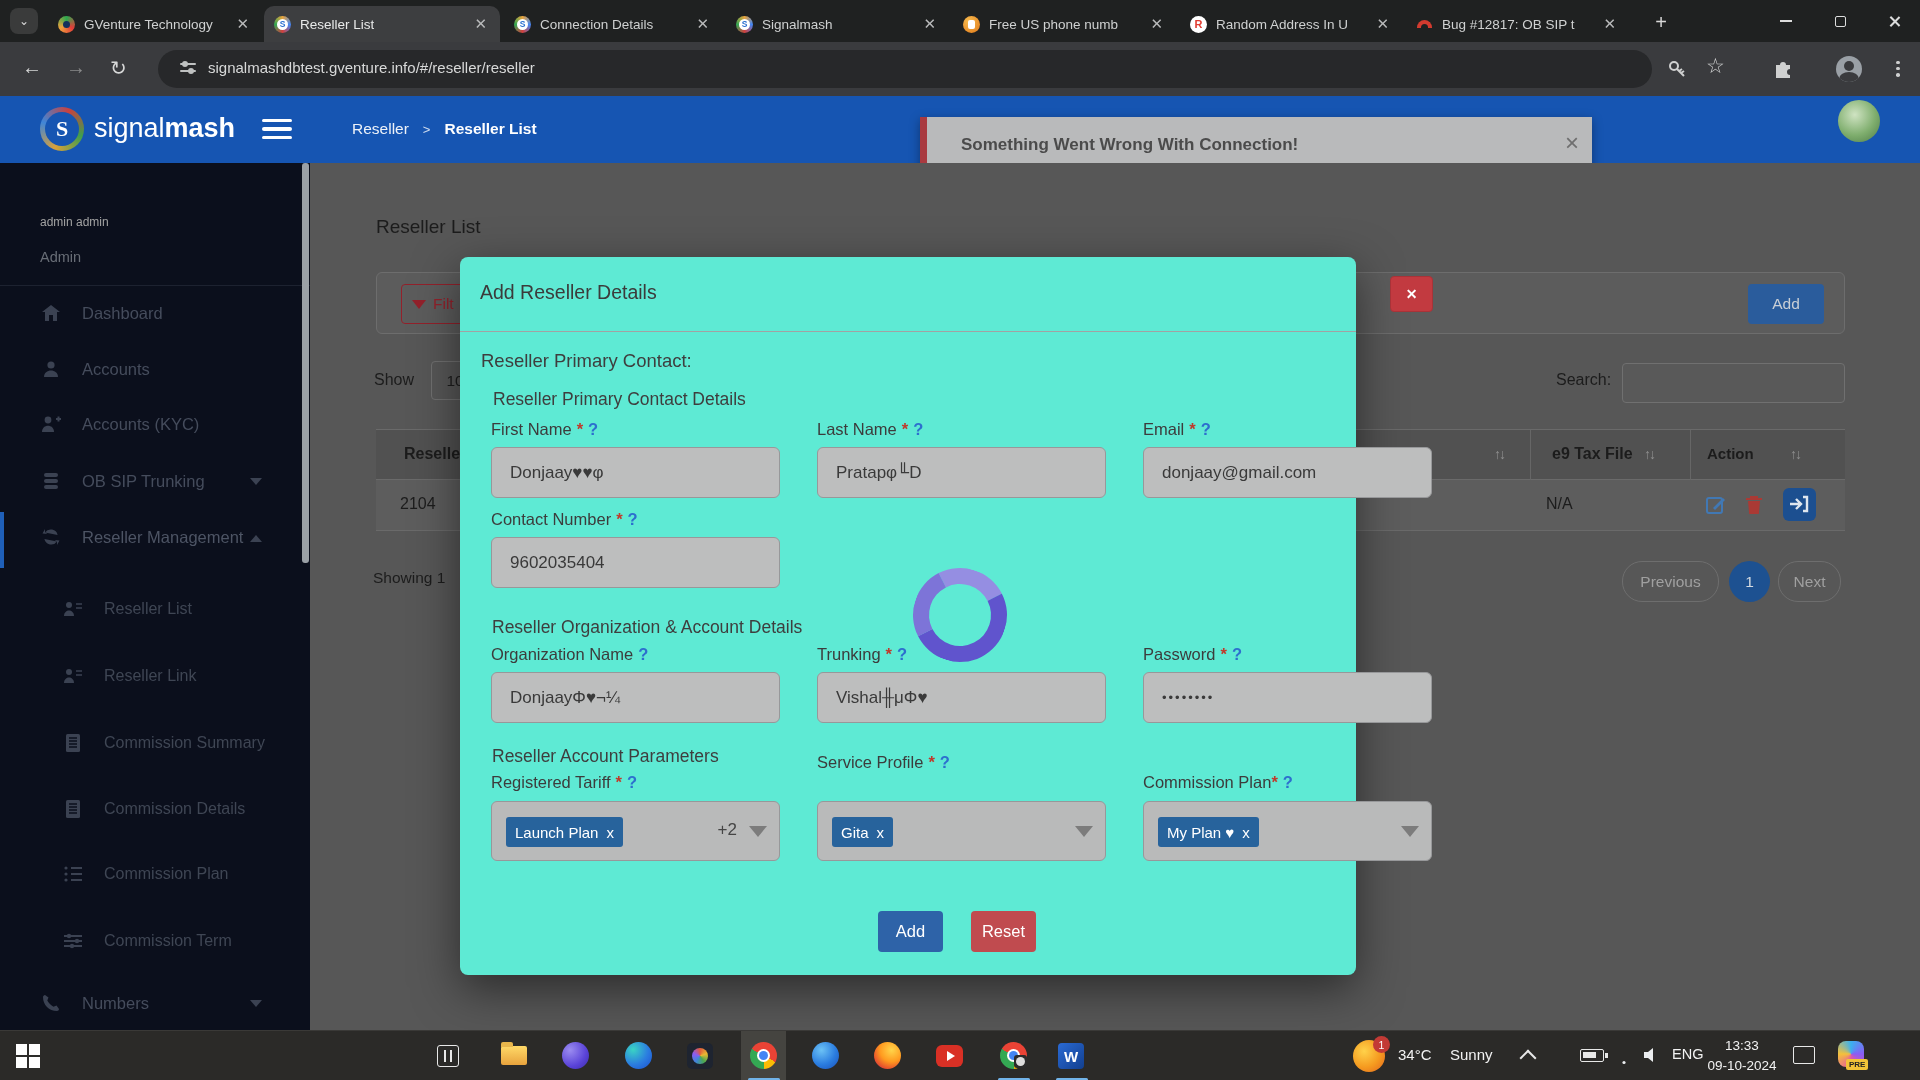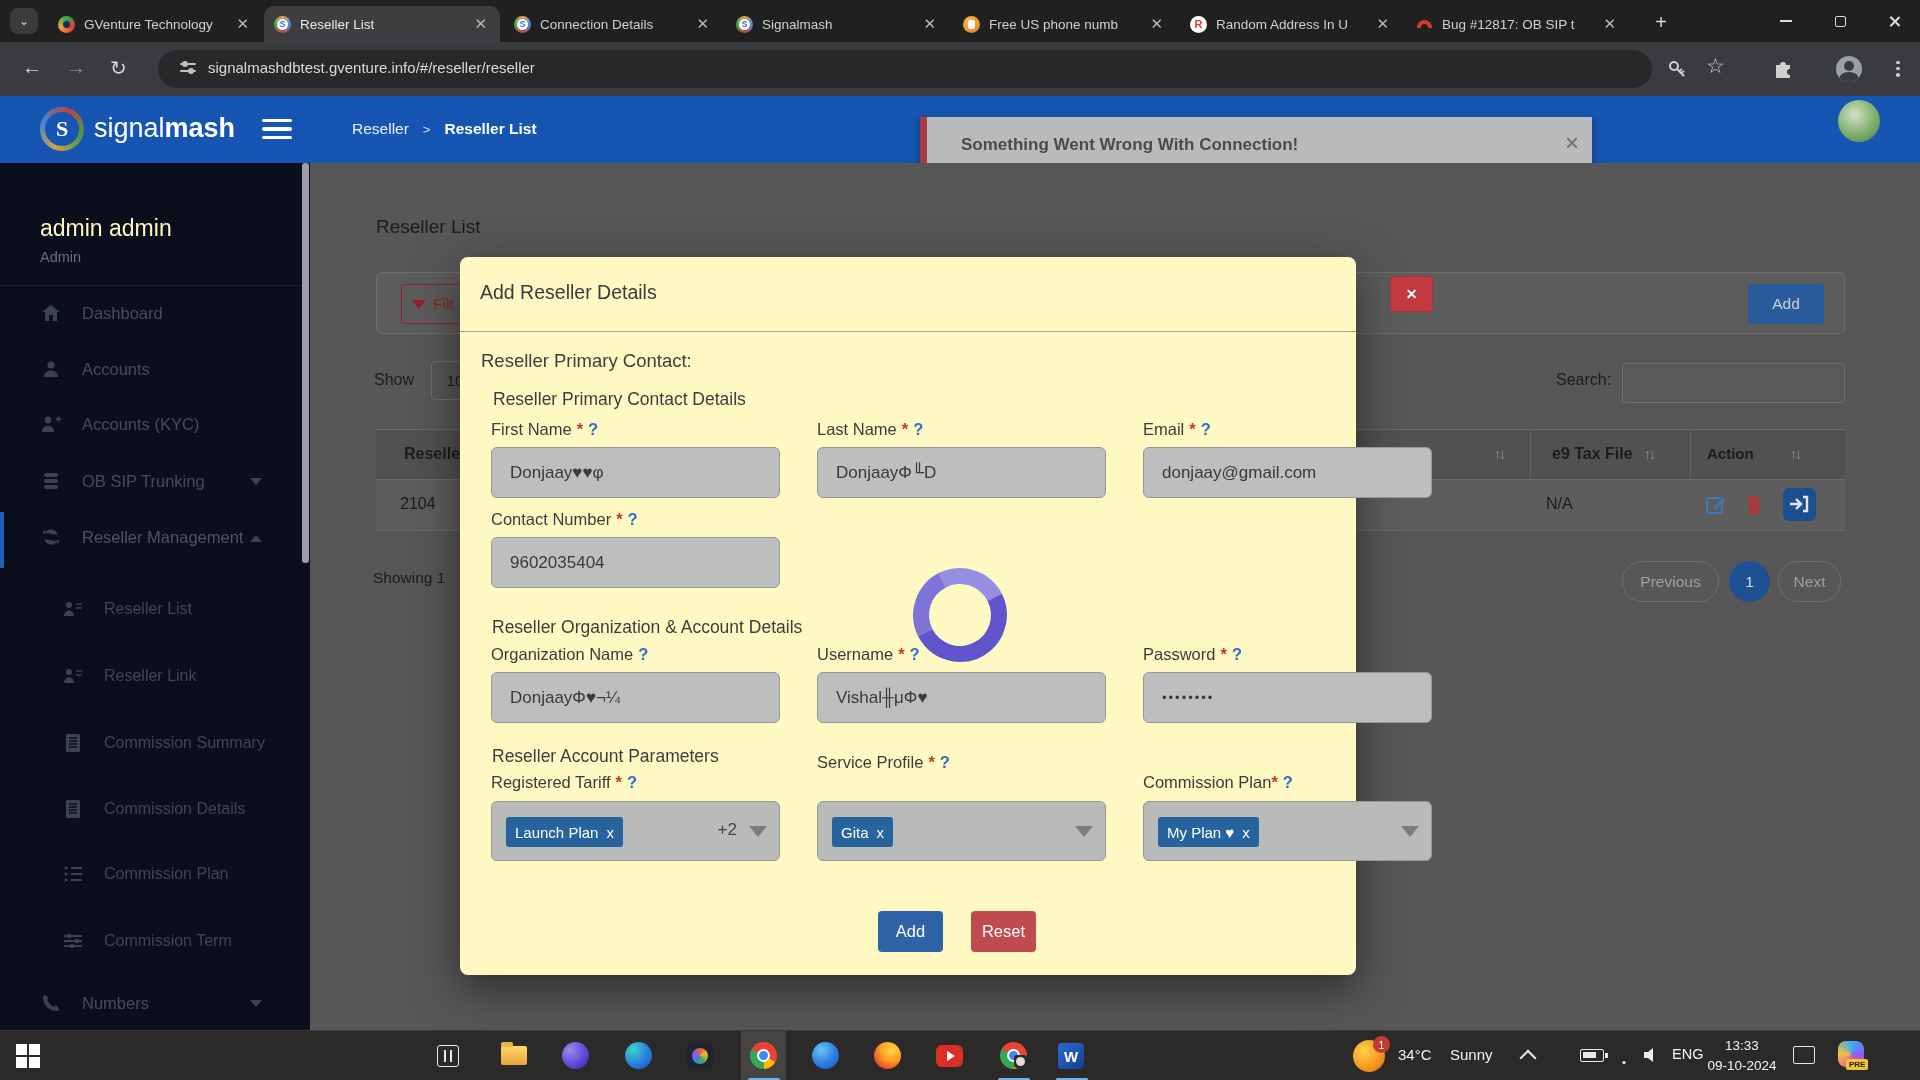--- a/index.html
+++ b/index.html
@@ -60,21 +60,21 @@
   .chev.down { border-top:7px solid #3b4252; }
   .chev.up { border-bottom:7px solid #3b4252; }
   svg.sic { fill:#3b4252; }
 
   
   .pg-border { border:1px solid #6d6d6d; border-radius:6px; background:#5c5c5c; }
   .dimtext { color:#1c1c1c; }
   .sortg { color:#8f8f8f; font-size:14px; letter-spacing:-2px; }
 
   
-  #modal { left:460px; top:257px; width:896px; height:718px; background:#fef9c3; border-radius:8px; box-shadow:0 14px 46px rgba(0,0,0,.5); z-index:30; }
+  #modal { left:460px; top:257px; width:896px; height:718px; background:#5eead4; border-radius:8px; box-shadow:0 14px 46px rgba(0,0,0,.5); z-index:30; }
   #modal .hline { position:absolute; left:0; top:74px; width:100%; height:1px; background:#a2a2a2; }
   .mlabel { font-size:16.5px; color:#3c3c3c; }
   .req { color:#c0392b; margin-left:5px; font-weight:bold; }
   .hlp { color:#2d6fce; margin-left:5px; font-weight:bold; }
   .minput { position:absolute; height:51px; background:#bdbebe; border:1px solid #97989a; border-radius:6px; display:flex; align-items:center; padding-left:18px; font-size:17px; color:#3a3a3a; }
   .mselect { position:absolute; height:60px; background:#b9baba; border:1px solid #97989a; border-radius:6px; }
   .chip { position:absolute; top:15px; left:14px; height:30px; background:#27639c; border-radius:3px; color:#fff; font-size:15px; display:flex; align-items:center; padding:0 9px; gap:8px; white-space:nowrap; }
   .caret { position:absolute; right:12px; top:24px; width:0; height:0; border-left:9px solid transparent; border-right:9px solid transparent; border-top:11px solid #7c7c7c; }
   .mbtn { position:absolute; height:41px; border-radius:4px; color:#fff; font-size:16.5px; display:flex; align-items:center; justify-content:center; }
   #spinner { position:absolute; left:453px; top:311px; width:94px; height:94px; border-radius:50%; border:16px solid #6054cd; border-top-color:#958ee2; border-left-color:#7d74d8; transform:rotate(18deg); z-index:40; }
@@ -211,21 +211,21 @@
     <div class="abs" style="left:1838px;top:4px;width:42px;height:42px;border-radius:50%;background:radial-gradient(circle at 40% 35%, #cfe3c2, #7fae6e 55%, #4c7a46);"></div>
   </div>
 
   <div id="toast" class="abs">
     <span class="abs" style="left:34px;top:18px;font-size:17px;font-weight:bold;color:#4b4b4b;">Something Went Wrong With Connection!</span>
     <span class="abs" style="left:638px;top:12px;font-size:24px;color:#6f6f6f;">×</span>
     <div class="bar"></div>
   </div>
 
   <div id="sidebar" class="abs">
-    <div class="abs" style="left:40px;top:52px;color:#fef9c3;font-size:23px;">admin admin</div>
+    <div class="abs" style="left:40px;top:52px;color:#a3a3a3;font-size:12px;">admin admin</div>
     <div class="abs" style="left:40px;top:86px;color:#686d76;font-size:14.5px;">Admin</div>
     <div class="abs" style="left:0;top:122px;width:310px;height:1px;background:#1d2230;"></div>
 
     <div class="side-item abs" style="left:40px;top:140px;">
       <span class="ic">
           <svg class="sic" width="20" height="20" viewBox="0 0 20 20">
             <path d="M10 2 L19 9 H16 V18 H12 V12 H8 V18 H4 V9 H1 Z"></path>
           </svg>
         </span>
       <span>Dashboard</span>
@@ -430,39 +430,39 @@
       <span>Last Name</span><span class="req">*</span><span class="hlp">?</span>
     </div>
     <div class="abs mlabel" style="left:683px;top:163px;">
       <span>Email</span><span class="req">*</span><span class="hlp">?</span>
     </div>
 
     <div class="minput" style="left:31px;top:190px;width:289px;">
         <span>Donjaay♥♥φ</span>
       </div>
     <div class="minput" style="left:357px;top:190px;width:289px;">
-        <span>DonjaayΦ╙D</span>
+        <span>Pratapφ╙D</span>
       </div>
     <div class="minput" style="left:683px;top:190px;width:289px;">
         <span>donjaay@gmail.com</span>
       </div>
 
     <div class="abs mlabel" style="left:31px;top:253px;">
       <span>Contact Number</span><span class="req">*</span><span class="hlp">?</span>
     </div>
     <div class="minput" style="left:31px;top:280px;width:289px;">
         <span>9602035404</span>
       </div>
 
     <span class="abs" style="left:32px;top:360px;font-size:17.5px;color:#3e3e3e;">Reseller Organization &amp; Account Details</span>
     <div class="abs mlabel" style="left:31px;top:388px;">
       <span>Organization Name</span><span class="hlp">?</span>
     </div>
     <div class="abs mlabel" style="left:357px;top:388px;">
-      <span>Username</span><span class="req">*</span><span class="hlp">?</span>
+      <span>Trunking</span><span class="req">*</span><span class="hlp">?</span>
     </div>
     <div class="abs mlabel" style="left:683px;top:388px;">
       <span>Password</span><span class="req">*</span><span class="hlp">?</span>
     </div>
     <div class="minput" style="left:31px;top:415px;width:289px;">
         <span>DonjaayΦ♥¬¼</span>
       </div>
     <div class="minput" style="left:357px;top:415px;width:289px;">
         <span>Vishal╫μΦ♥</span>
       </div>

